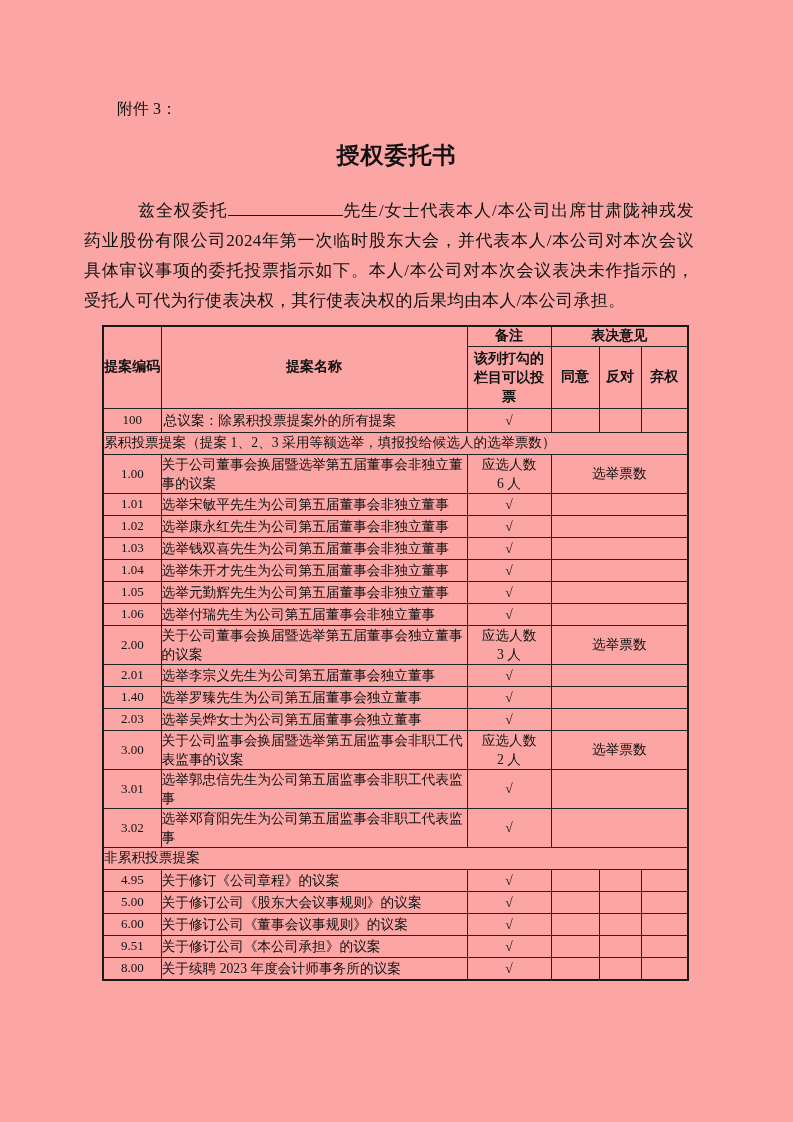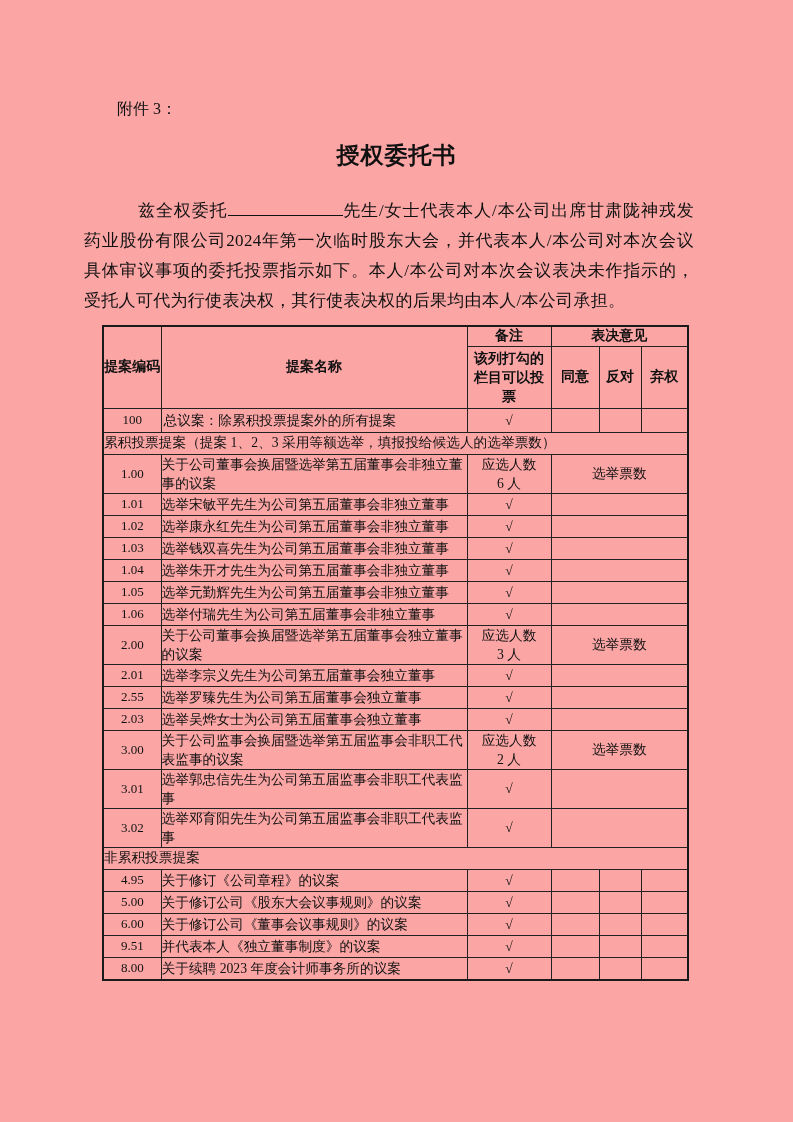--- a/index.html
+++ b/index.html
@@ -194,21 +194,21 @@
 3 人</td>
           <td class="vote-merged-cell" colspan="3">选举票数</td>
         </tr>
         <tr>
           <td class="code-cell">2.01</td>
           <td class="name-cell">选举李宗义先生为公司第五届董事会独立董事</td>
           <td class="remark-cell">√</td>
           <td class="vote-merged-cell" colspan="3"></td>
         </tr>
         <tr>
-          <td class="code-cell">2.55</td>
+          <td class="code-cell">1.40</td>
           <td class="name-cell">选举罗臻先生为公司第五届董事会独立董事</td>
           <td class="remark-cell">√</td>
           <td class="vote-merged-cell" colspan="3"></td>
         </tr>
         <tr>
           <td class="code-cell">2.03</td>
           <td class="name-cell">选举吴烨女士为公司第五届董事会独立董事</td>
           <td class="remark-cell">√</td>
           <td class="vote-merged-cell" colspan="3"></td>
         </tr>
@@ -253,21 +253,21 @@
         <tr>
           <td class="code-cell">6.00</td>
           <td class="name-cell">关于修订公司《董事会议事规则》的议案</td>
           <td class="remark-cell">√</td>
           <td class="vote-cell"></td>
           <td class="vote-cell"></td>
           <td class="vote-cell"></td>
         </tr>
         <tr>
           <td class="code-cell">9.51</td>
-          <td class="name-cell">并代表本人《独立董事制度》的议案</td>
+          <td class="name-cell">关于修订公司《本公司承担》的议案</td>
           <td class="remark-cell">√</td>
           <td class="vote-cell"></td>
           <td class="vote-cell"></td>
           <td class="vote-cell"></td>
         </tr>
         <tr>
           <td class="code-cell">8.00</td>
           <td class="name-cell">关于续聘 2023 年度会计师事务所的议案</td>
           <td class="remark-cell">√</td>
           <td class="vote-cell"></td>

